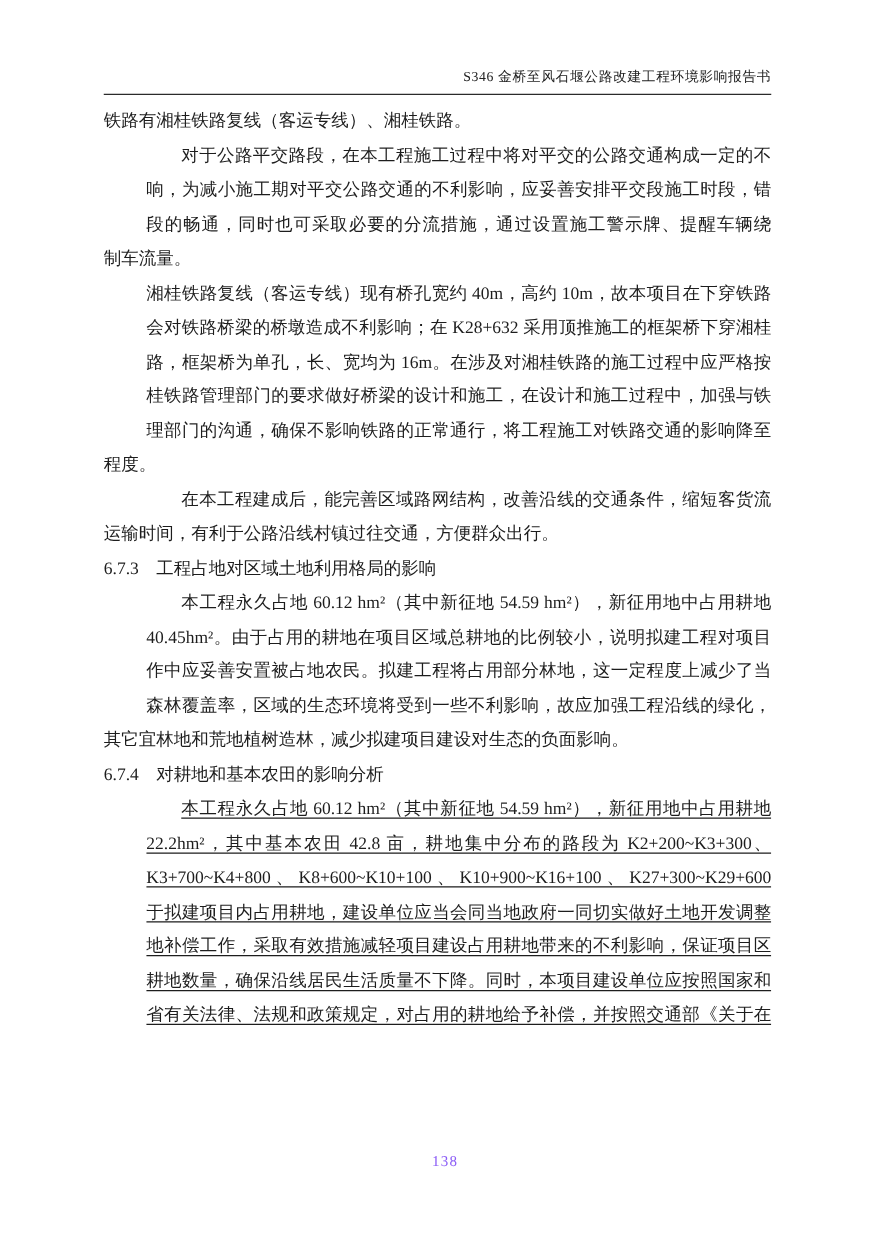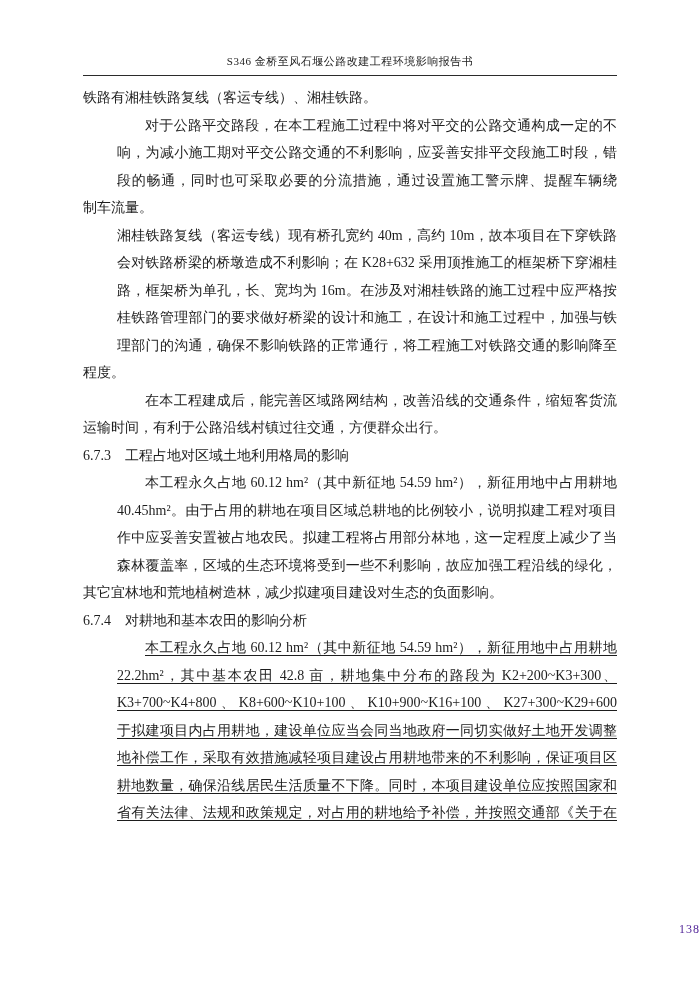--- a/index.html
+++ b/index.html
@@ -10,21 +10,21 @@
     background: #ffffff;
     font-family: "Liberation Serif", "DejaVu Serif", serif;
     color: #1d1d1d;
     overflow: hidden;
   }
   .header {
     margin: 0 83px;
     padding-top: 54px;
     padding-bottom: 6px;
     border-bottom: 1.5px solid #2b2b2b;
-    text-align: center;
+    text-align: right;
     font-size: 11px;
     letter-spacing: 0.5px;
     color: #222;
   }
   .doc {
     margin: 0 83px;
     padding-top: 8px;
     font-size: 14px;
   }
   .line {
@@ -39,24 +39,24 @@
   .line.ul {
     text-decoration: underline;
     text-underline-offset: 3px;
     text-decoration-thickness: 1px;
   }
   .footer {
     position: absolute;
     left: 0;
     right: 0;
     bottom: 53px;
-    text-align: right;
+    text-align: center;
     font-size: 12px;
     letter-spacing: 1px;
-    color: #4c1d95;
+    color: #8b5cf6;
     margin-left: 12px;
   }
 </style>
 </head>
 <body>
 
 <div class="page">
   <div class="header">
     <span>S346 金桥至风石堰公路改建工程环境影响报告书</span>
   </div>

